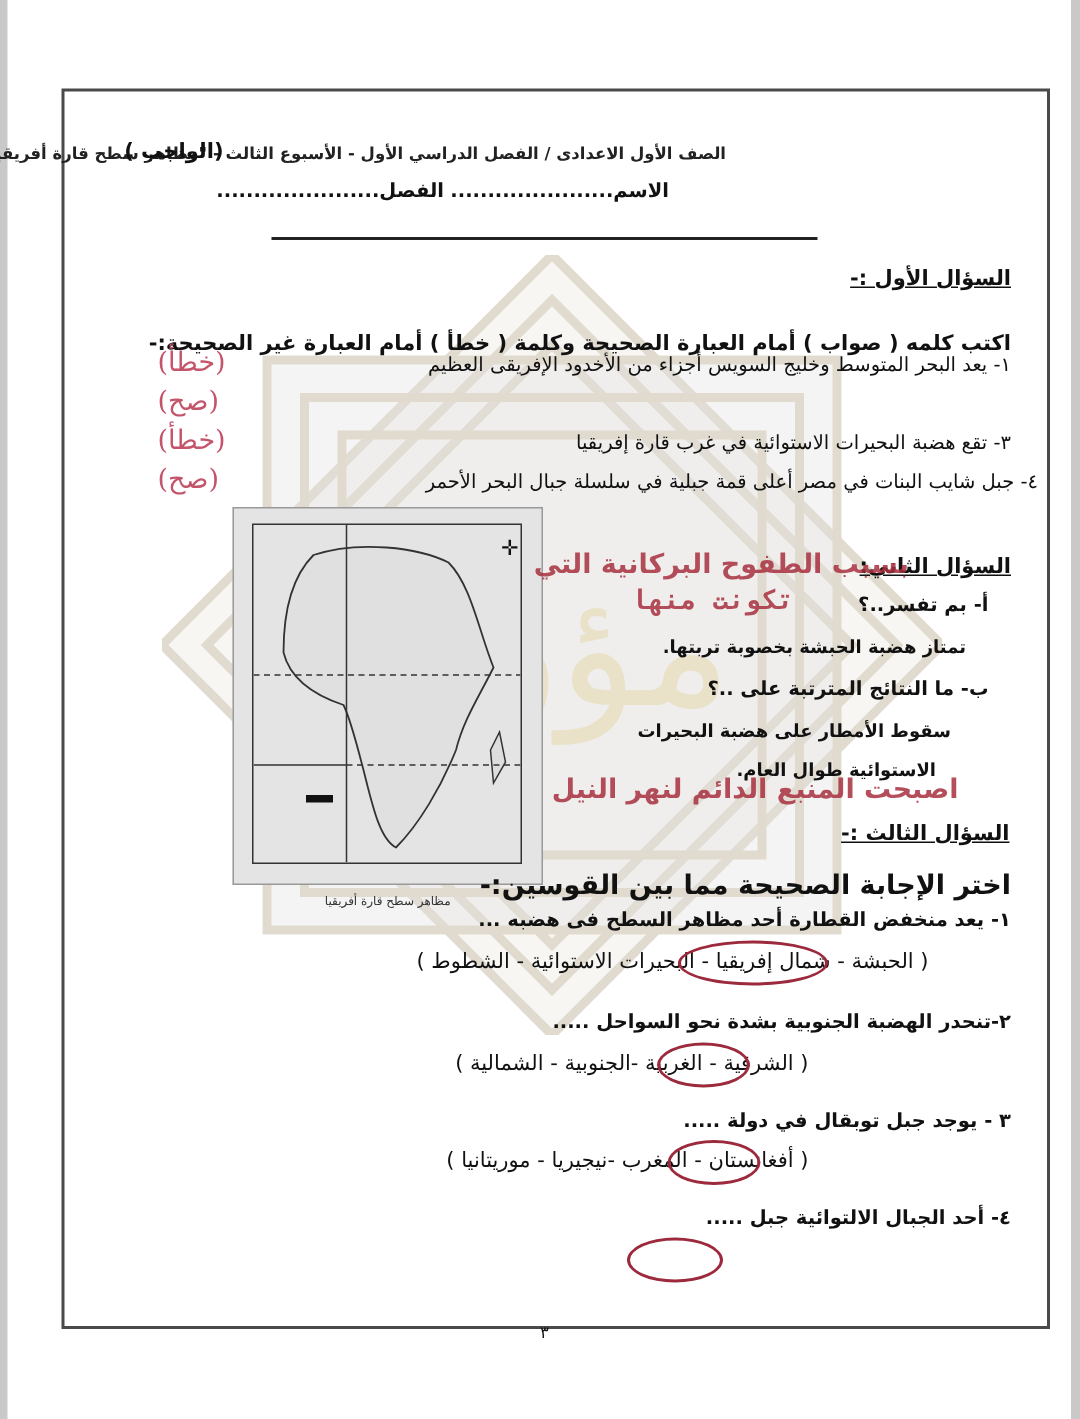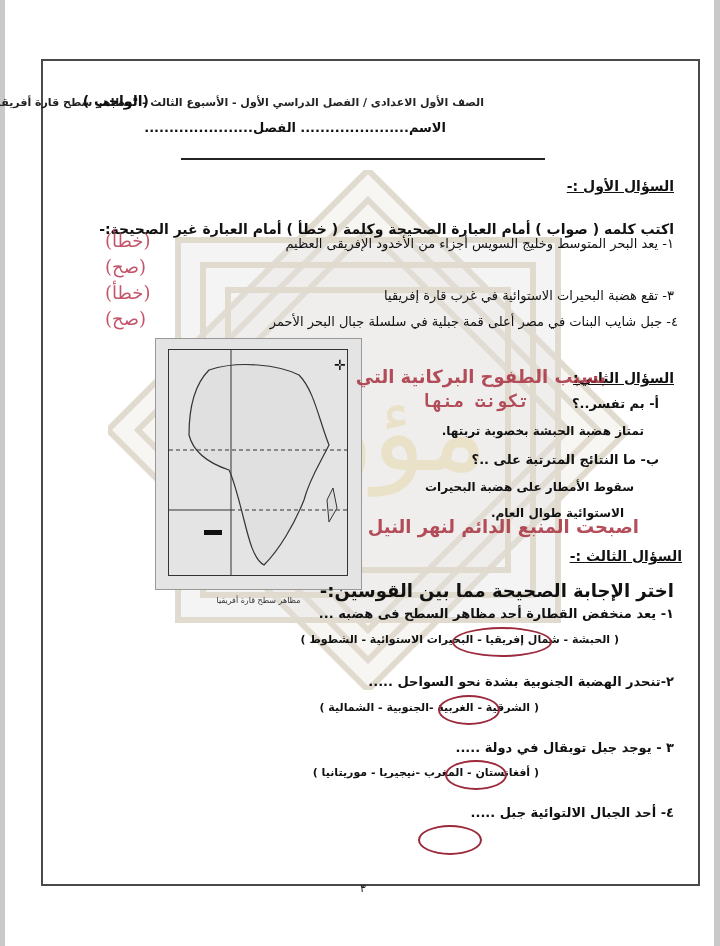--- a/index.html
+++ b/index.html
@@ -16,21 +16,21 @@
   }
   .wm {
     position:absolute; left:103px; top:170px; width:520px; height:520px; pointer-events:none;
   }
   .rtl { direction:rtl; text-align:right; position:absolute; white-space:nowrap; }
   .hdr { font-size:11px; font-weight:bold; color:#222; }
   .hw { font-size:14px; font-weight:bold; }
   .b { font-weight:bold; }
   .q { font-size:14px; font-weight:bold; text-decoration:underline; }
   .item { font-size:13px; }
-  .opt { font-size:11px; font-weight:bold; }
+  .opt { font-size:14px; font-weight:normal; }
   .hand { font-family:"DejaVu Serif", serif; color:#c4546a; font-size:18px; position:absolute; direction:rtl; }
   .big { font-size:18px; font-weight:bold; color:#a8303f; opacity:0.85; }
   .circle { position:absolute; border:2.5px solid #9c2a3c; border-radius:50%; }
   .map {
     position:absolute; left:150px; top:338px; width:205px; height:250px;
     border:1px solid #999; background:#e4e4e4;
   }
   .map-inner { position:absolute; left:12px; top:10px; width:178px; height:225px; border:1.5px solid #333; }
 </style>
 </head>
@@ -54,21 +54,21 @@
   <div class="rtl hdr" style="right:230px; top:96px;">الصف الأول الاعدادى  / الفصل الدراسي الأول -  الأسبوع الثالث -  "مظاهر سطح قارة أفريقيا"</div>
   <div class="rtl hw" style="right:565px; top:93px;">(الواجب )</div>
   <div class="rtl b" style="right:268px; top:120px; font-size:13px;">الاسم......................</div>
   <div class="rtl b" style="right:418px; top:120px; font-size:13px;">الفصل......................</div>
   <div style="position:absolute; left:176px; top:158px; width:364px; height:2px; background:#222;"></div>
 
   <div class="rtl q" style="right:40px; top:178px;">السؤال الأول :-</div>
   <div class="rtl b" style="right:40px; top:221px; font-size:14px;text-align:right;">اكتب كلمه ( صواب ) أمام العبارة الصحيحة وكلمة ( خطأ ) أمام العبارة غير الصحيحة:-</div>
   <div class="rtl item" style="right:40px; top:236px;">١- يعد البحر المتوسط وخليج السويس أجزاء من الأخدود الإفريقى العظيم</div>
   <div class="rtl item" style="right:40px; top:288px;">٣- تقع هضبة البحيرات الاستوائية في غرب قارة إفريقيا</div>
-  <div class="rtl item" style="right:36px; top:314px;">٤- جبل شايب البنات في مصر أعلى قمة جبلية في سلسلة جبال البحر الأحمر</div>
+  <div class="rtl item" style="right:22px; top:314px;">٤- جبل شايب البنات في مصر أعلى قمة جبلية في سلسلة جبال البحر الأحمر</div>
   <div class="hand" style="left:100px; top:230px;">(خطأ)</div>
   <div class="hand" style="left:100px; top:256px;">(صح)</div>
   <div class="hand" style="left:100px; top:282px;">(خطأ)</div>
   <div class="hand" style="left:100px; top:308px;">(صح)</div>
 
   <div class="map">
     <div class="map-inner">
       <svg width="178" height="225" viewBox="0 0 178 225">
         <path d="M40,20 C70,10 110,15 130,25 C145,40 150,70 160,95 C150,115 140,130 135,150 C125,175 110,200 95,215 C85,210 80,190 75,170 C70,150 65,130 60,120 C45,115 25,105 20,85 C20,60 25,35 40,20 Z" fill="#e0e0e0" stroke="#333" stroke-width="1.2"></path>
         <path d="M158,150 l6,-12 l4,20 l-8,14 z" fill="#ddd" stroke="#333"></path>
@@ -86,21 +86,21 @@
   <div class="rtl q" style="right:40px; top:370px;">السؤال الثاني:</div>
   <div class="rtl big" style="right:108px; top:366px;">بسبب الطفوح البركانية التي</div>
   <div class="rtl big" style="right:185px; top:390px;font-family:Liberation Mono, monospace;">تكونت منها</div>
   <div class="rtl b" style="right:55px; top:396px; font-size:13px;">أ- بم تفسر..؟</div>
   <div class="rtl b" style="right:70px; top:424px; font-size:12px;">تمتاز هضبة الحبشة بخصوبة تربتها.</div>
   <div class="rtl b" style="right:55px; top:452px; font-size:13px;">ب- ما النتائج المترتبة على ..؟</div>
   <div class="rtl b" style="right:80px; top:480px; font-size:12px;">سقوط الأمطار على هضبة البحيرات</div>
   <div class="rtl b" style="right:90px; top:506px; font-size:12px;">الاستوائية طوال العام.</div>
   <div class="rtl big" style="right:75px; top:516px;">اصبحت المنبع الدائم لنهر النيل</div>
 
-  <div class="rtl q" style="right:32px; top:548px;">السؤال الثالث :-</div>
+  <div class="rtl q" style="right:41px; top:548px;">السؤال الثالث :-</div>
   <div class="rtl b" style="right:40px; top:580px; font-size:18px;">اختر الإجابة الصحيحة مما بين القوسين:-</div>
 
   <div class="rtl b" style="right:40px; top:606px; font-size:13px;">١- يعد منخفض القطارة أحد مظاهر السطح فى هضبه ...</div>
   <div class="rtl opt" style="right:95px; top:633px;">( الحبشة - شمال إفريقيا - البحيرات الاستوائية - الشطوط )</div>
   <div class="circle" style="left:447px; top:627px; width:96px; height:26px;"></div>
 
   <div class="rtl b" style="right:40px; top:674px; font-size:13px;">٢-تنحدر الهضبة الجنوبية بشدة نحو السواحل .....</div>
   <div class="rtl opt" style="right:175px; top:701px;">( الشرقية - الغربية -الجنوبية - الشمالية )</div>
   <div class="circle" style="left:433px; top:695px; width:58px; height:26px;"></div>
 

